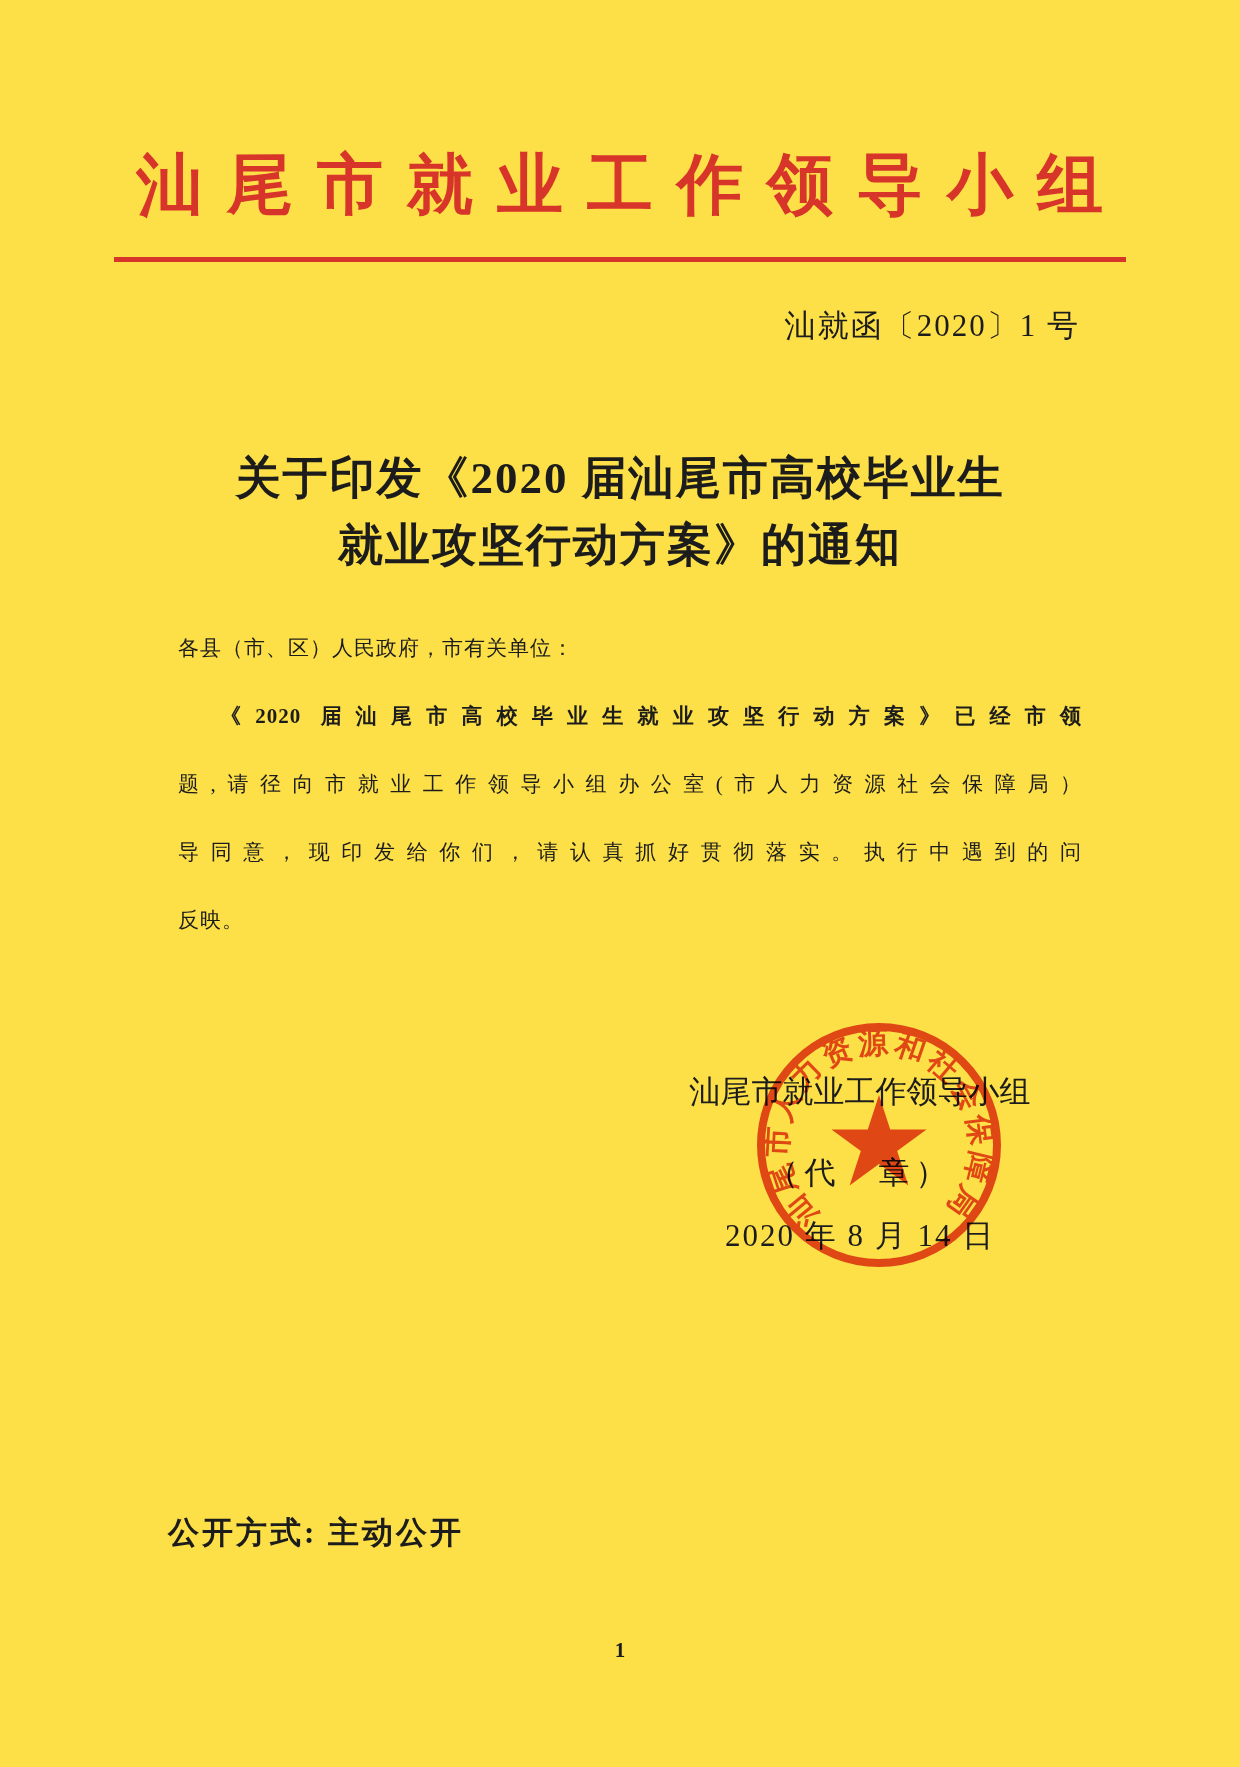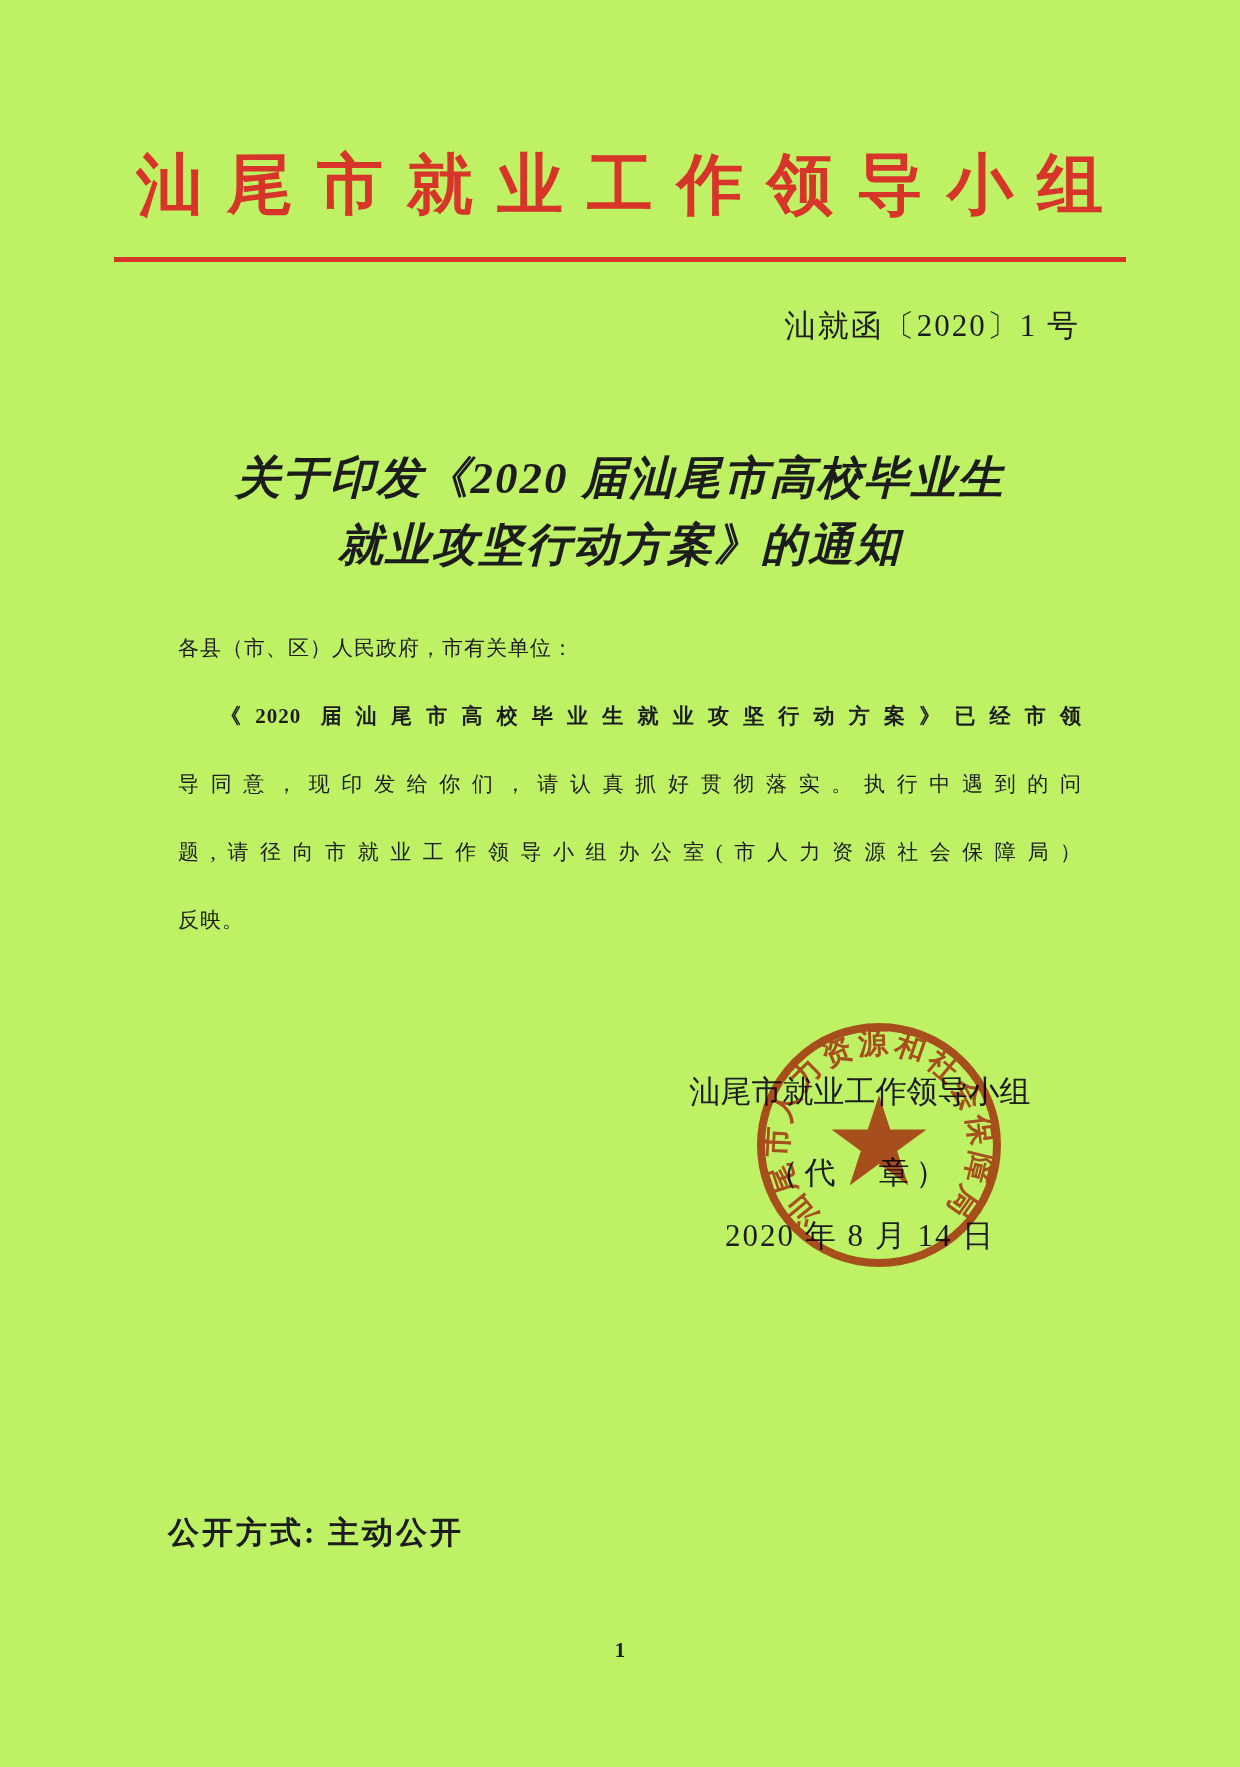--- a/index.html
+++ b/index.html
@@ -1,21 +1,21 @@
 <!DOCTYPE html>
 <html><head>
 <meta charset="utf-8">
 <style>
   html, body { margin: 0; padding: 0; background: #888; }
   .page {
     position: relative;
     width: 1240px;
     height: 1767px;
     margin: 0 auto;
-    background: #bef264;
+    background: #fde047;
     font-family: "Liberation Serif", "DejaVu Serif", serif;
     color: #1c1c1c;
     overflow: hidden;
   }
   .org-header {
     position: absolute;
     top: 147px; left: 0; right: 0;
     text-align: center;
     font-size: 66px;
     line-height: 76px;
@@ -40,21 +40,20 @@
     white-space: nowrap;
   }
   .doc-title {
     position: absolute;
     top: 445px; left: 0; right: 0;
     text-align: center;
     font-size: 45px;
     line-height: 67px;
     font-weight: bold;
     letter-spacing: 2px;
-    font-style: italic;
   }
   .doc-title div { white-space: nowrap; }
   .body-block {
     position: absolute;
     top: 614px; left: 178px;
     width: 904px;
     font-size: 21px;
     line-height: 68px;
     letter-spacing: 1px;
   }
@@ -114,22 +113,22 @@
   <div class="doc-number">汕就函〔2020〕1 号</div>
 
   <div class="doc-title">
     <div>关于印发《2020 届汕尾市高校毕业生</div>
     <div>就业攻坚行动方案》的通知</div>
   </div>
 
   <div class="body-block">
     <div>各县（市、区）人民政府，市有关单位：</div>
     <div class="p-line first">《2020 届汕尾市高校毕业生就业攻坚行动方案》已经市领</div>
+    <div class="p-line">题,请径向市就业工作领导小组办公室(市人力资源社会保障局）</div>
     <div class="p-line">导同意，现印发给你们，请认真抓好贯彻落实。执行中遇到的问</div>
-    <div class="p-line">题,请径向市就业工作领导小组办公室(市人力资源社会保障局）</div>
     <div class="p-line last">反映。</div>
   </div>
 
   <div class="signature-block">
     <div>汕尾市就业工作领导小组</div>
     <div class="signature-seal-note">（代　章）</div>
     <div class="signature-date">2020 年 8 月 14 日</div>
   </div>
 
   <div class="stamp">

